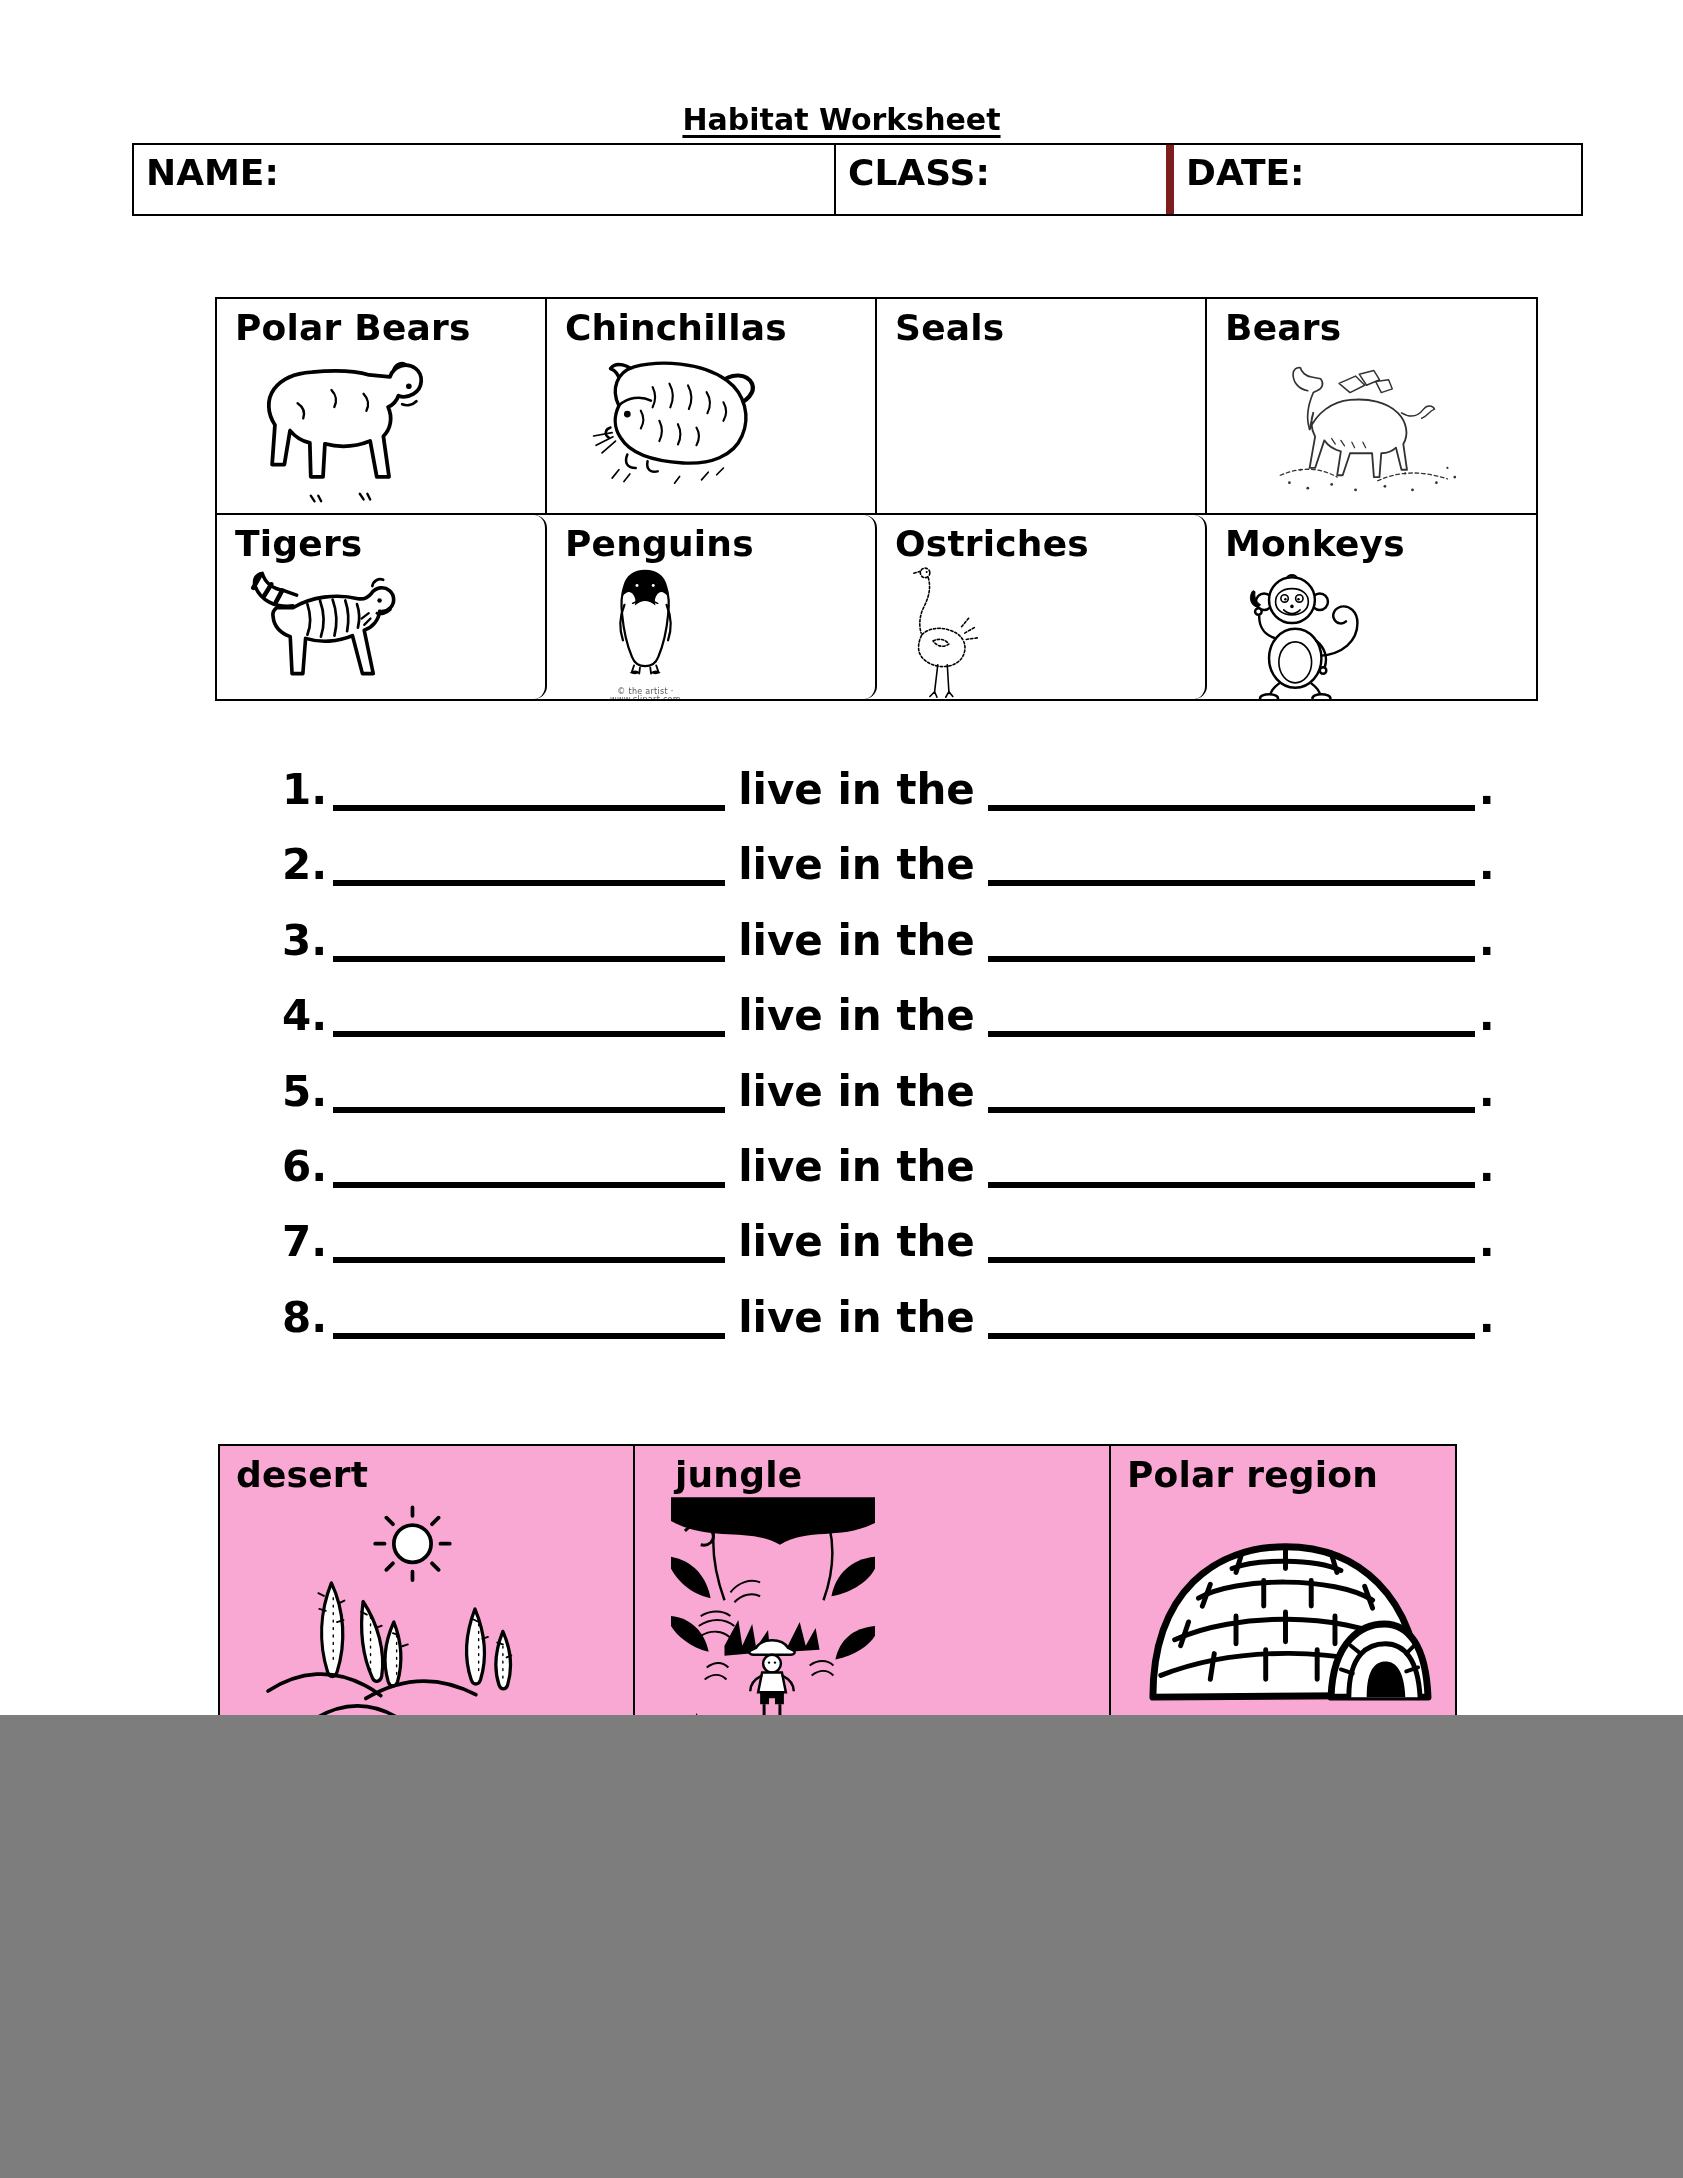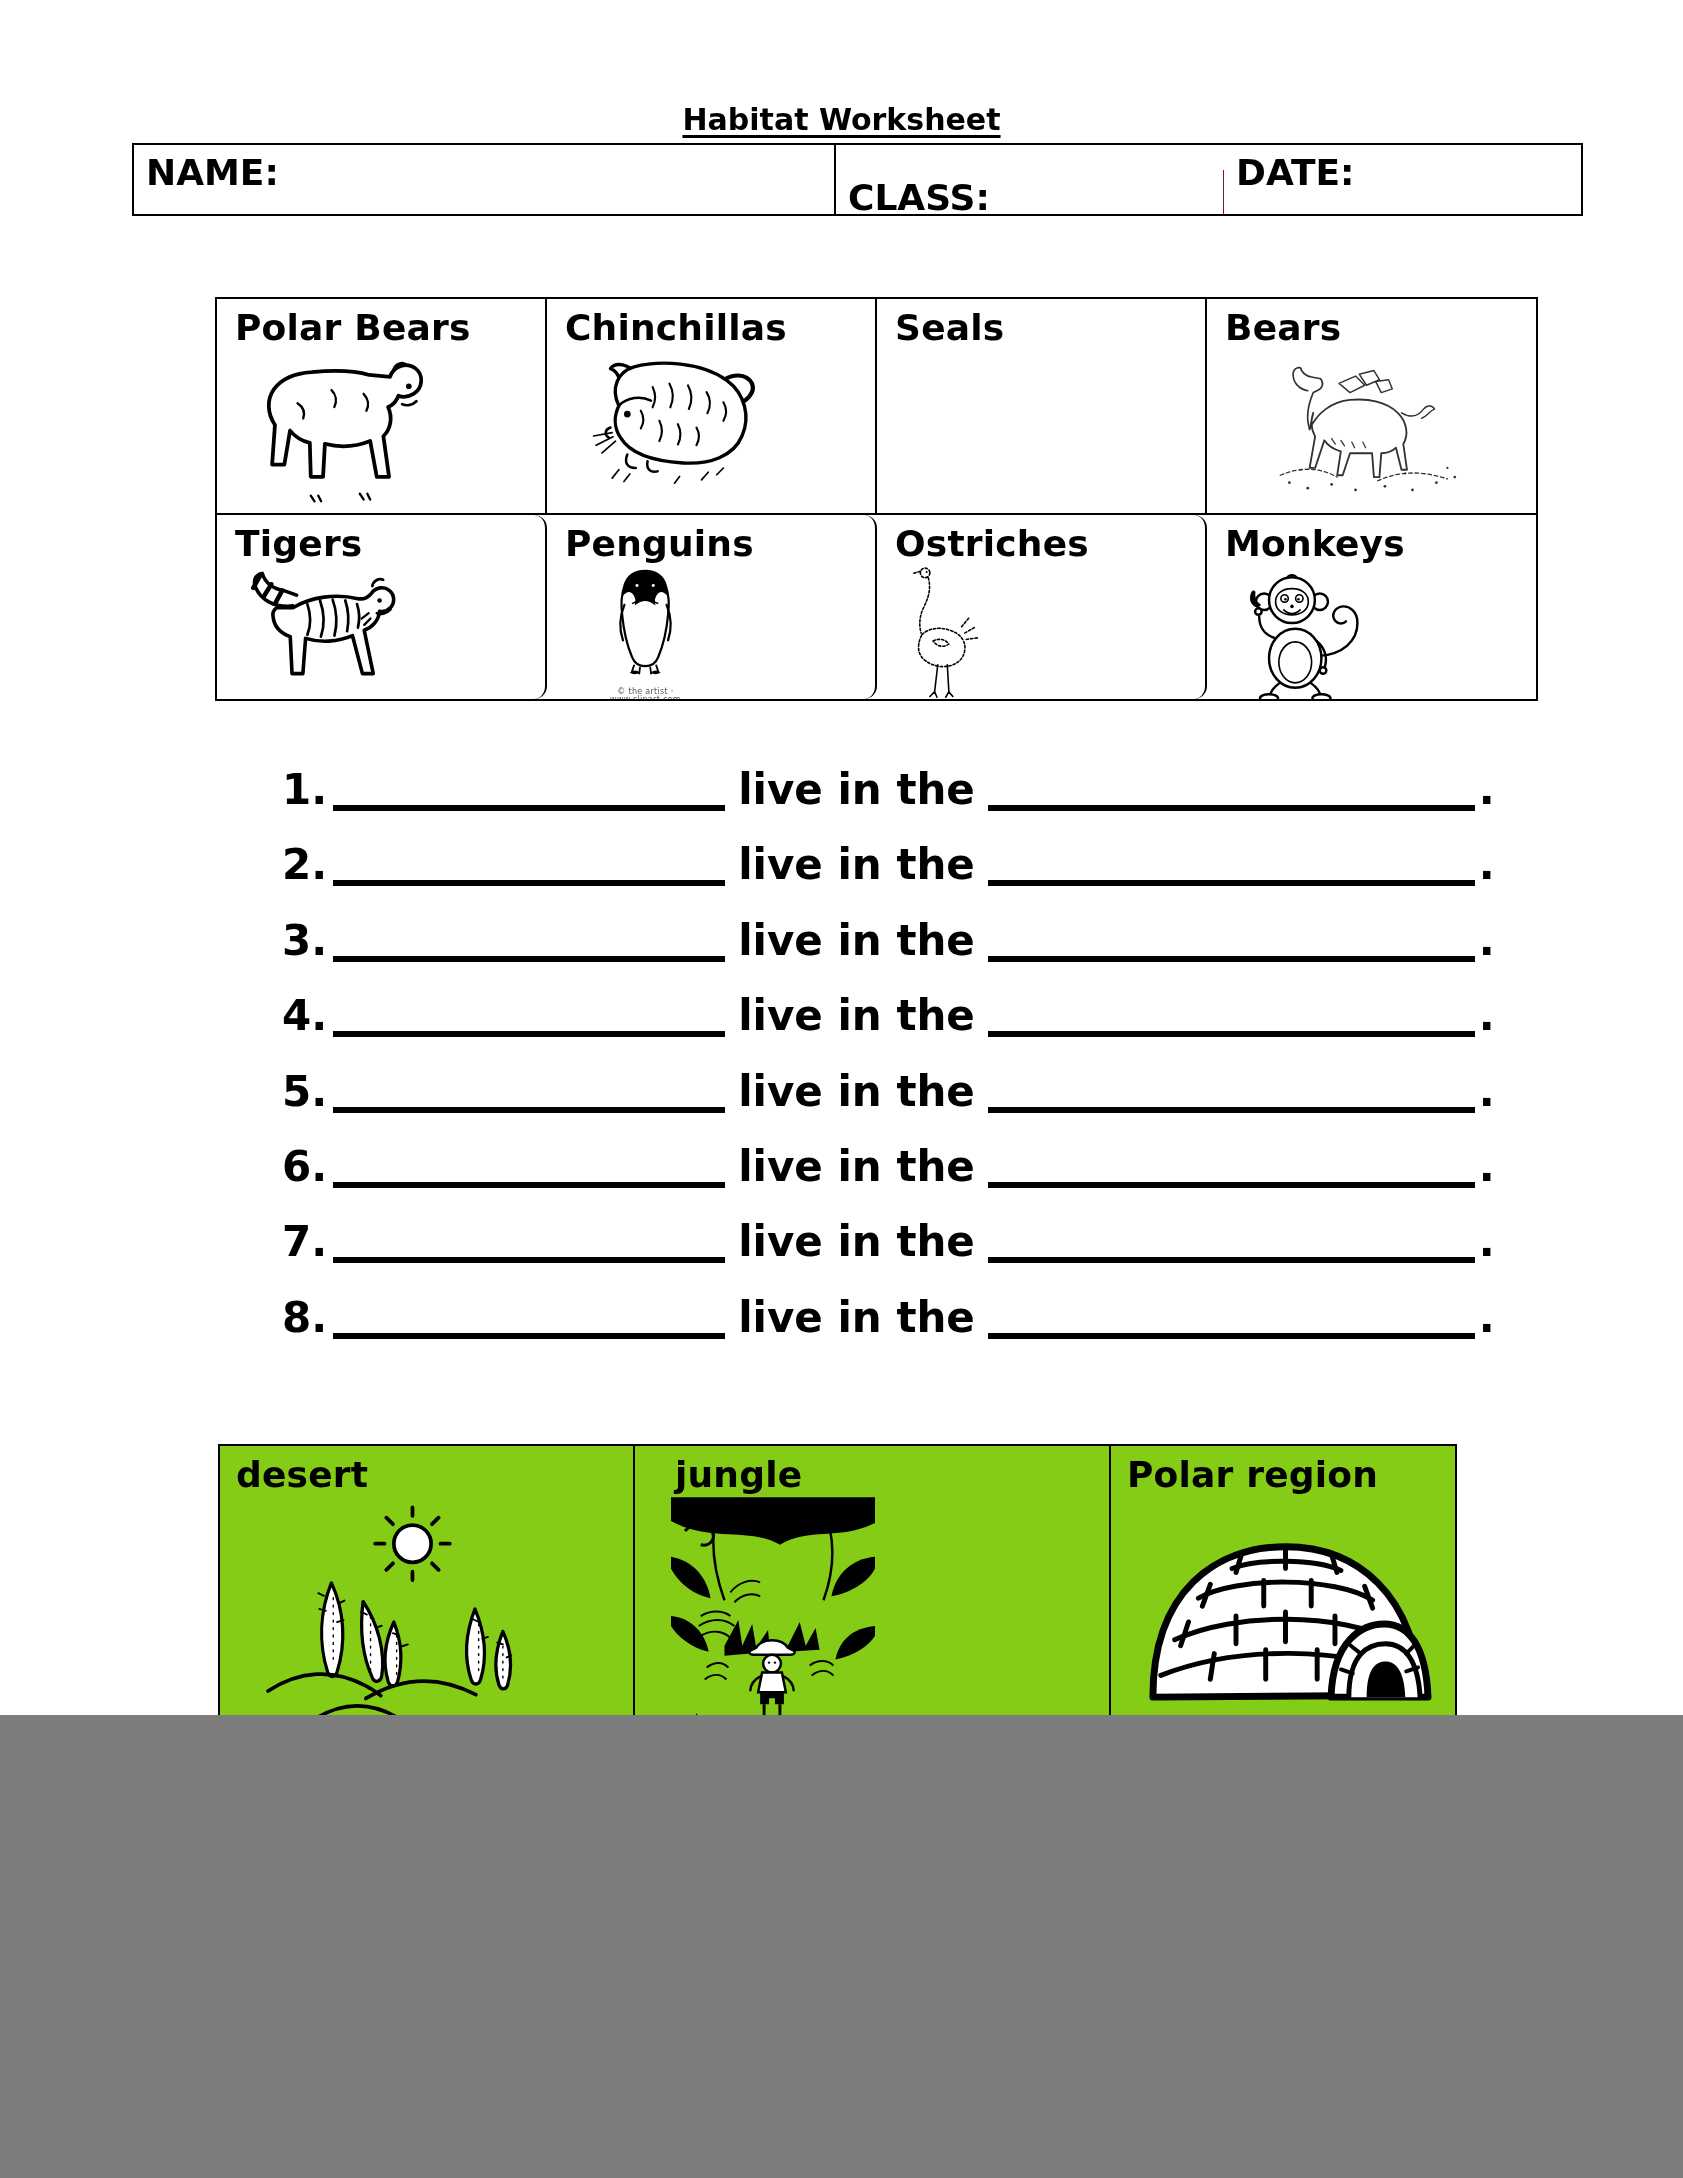--- a/index.html
+++ b/index.html
@@ -13,21 +13,21 @@
     font-size:30px; font-weight:bold; line-height:1.15;
     text-decoration:underline; text-decoration-thickness:3px; text-underline-offset:5px;
   }
   
   .header-table {
     position:absolute; left:132px; top:143px; width:1451px; height:73px;
     border:2px solid #000; box-sizing:border-box; display:flex; background:#fff;
   }
   .hdr-cell { box-sizing:border-box; padding:8px 15px 0 12px; font-size:36px; font-weight:bold; line-height:1.1; }
   .hdr-name  { width:702px; border-right:2px solid #000; }
-  .hdr-class { width:388px; border-right:1px solid #7f1d1d;margin-top:25px; }
+  .hdr-class { width:338px; border-right:8px solid #7f1d1d; }
   .hdr-date  { flex:1; }
   
   .animal-table {
     position:absolute; left:215px; top:297px; width:1323px;
     border:2px solid #000; box-sizing:border-box; background:#fff;
     display:grid; grid-template-columns:repeat(4,330px); grid-template-rows:216px 184px;
   }
   .a-cell { box-sizing:border-box; border-right:2px solid #000; border-bottom:2px solid #000; padding:8px 0 0 18px; overflow:hidden; }
   .a-cell.last-col { border-right:none; }
   .a-cell.last-row { border-bottom:none;border-radius:13px; }
@@ -43,21 +43,21 @@
   }
   .fill-num { margin-right:6px; }
   .blank { display:block; height:0; border-bottom:6px solid #000; }
   .blank1 { width:392px; margin-right:13px; }
   .blank2 { width:487px; }
   .phrase { margin-right:13px; }
   .period { margin-left:4px; }
   
   .habitat-table {
     position:absolute; left:218px; top:1444px; width:1239px; height:277px;
-    border:2px solid #000; box-sizing:border-box; display:flex; background:#84cc16;
+    border:2px solid #000; box-sizing:border-box; display:flex; background:#f9a8d4;
   }
   .h-cell { box-sizing:border-box; border-right:2px solid #000; padding:8px 0 0 16px; overflow:hidden; }
   .h-desert { width:415px; }
   .h-jungle { width:452px;margin-left:24px; }
   .h-polar  { flex:1; border-right:none; }
   .h-img { line-height:0; }
   
   .gray-band { position:absolute; left:0; top:1715px; width:1683px; height:463px; background:#7d7d7d; z-index:10; }
 </style>
 </head>

